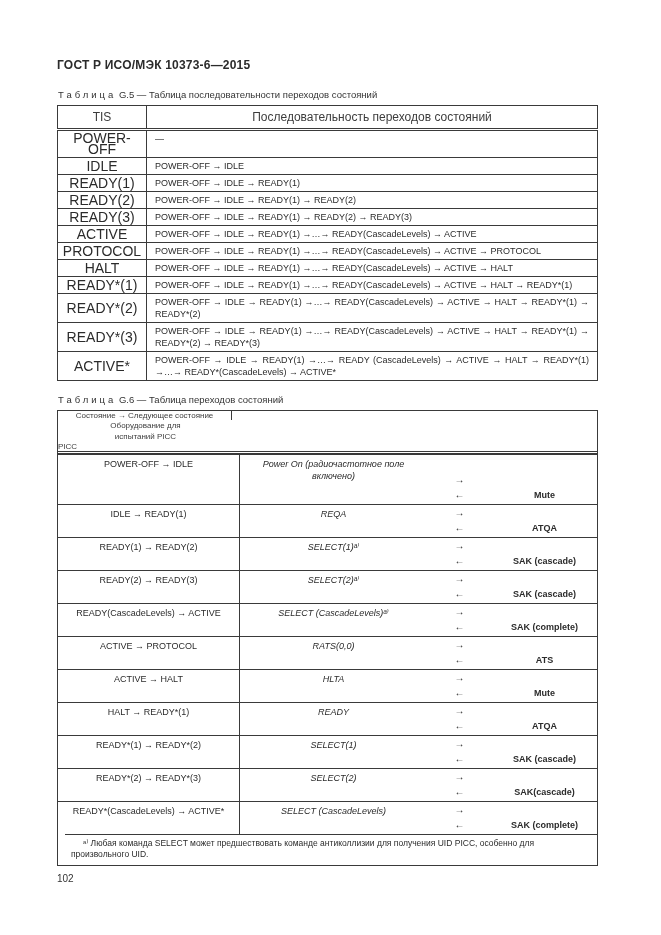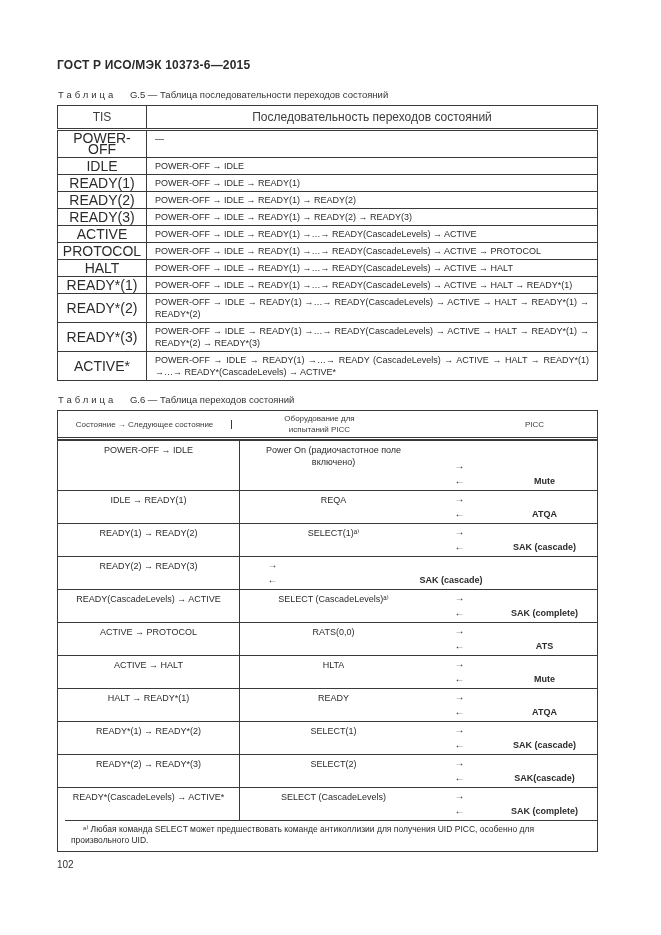--- a/index.html
+++ b/index.html
@@ -4,40 +4,40 @@
 <style>
   html,body { margin:0; padding:0; }
   body {
     width:661px; height:935px; background:#ffffff; position:relative;
     font-family:"Liberation Sans","DejaVu Sans",sans-serif; color:#2b2b2b;
   }
   .content { position:absolute; left:57px; top:58px; width:541px; }
   .doc-title { font-size:12px; font-weight:bold; margin:0; letter-spacing:0.2px; }
   .caption { font-size:9.5px; margin:17px 0 5px 1px; color:#333; }
   .caption .sp { letter-spacing:3px; }
-  .caption .rest { margin-left:11px; }
+  .caption .rest { margin-left:0; }
 
   
   table.g5 { border-collapse:collapse; width:541px; table-layout:fixed; }
   .g5 th, .g5 td { border:1px solid #3a3a3a; }
   .g5 thead th { font-size:12px; font-weight:normal; padding:4px 2px; border-bottom:3px double #3a3a3a; color:#3c3c3c; }
   .g5 td.state { text-align:center; font-size:14px; padding:2px 2px; vertical-align:middle; line-height:11px; }
   .g5 td.seq { font-size:9px; padding:2px 8px 2px 8px; line-height:12px; text-align:justify; vertical-align:top; }
 
   
   .g6 { border:1px solid #3a3a3a; width:539px; font-size:9px; }
-  .g6-head { display:flex; align-items:center; min-height:26px; border-bottom:3px double #3a3a3a; font-size:8px; color:#3c3c3c; }
+  .g6-head { display:flex; align-items:flex-start; min-height:26px; border-bottom:3px double #3a3a3a; font-size:8px; color:#3c3c3c;flex-direction:column; }
   .g6-c1h { width:173px; border-right:1px solid #3a3a3a; display:flex; align-items:center; justify-content:center; text-align:center; }
   .g6-c2h { width:175px; display:flex; align-items:center; justify-content:center; text-align:center; white-space:pre-line; line-height:11px; }
   .g6-c3h { width:65px; }
   .g6-c4h { flex:1; display:flex; align-items:center; justify-content:center; }
   .g6-row { display:flex; align-items:stretch; border-top:1px solid #3a3a3a; min-height:32px; }
   .g6-row:nth-child(2) { min-height:49px; }
   .g6-c1 { width:173px; border-right:1px solid #3a3a3a; text-align:center; padding:3px 4px 0; line-height:12px; }
-  .g6-c2 { width:175px; text-align:center; padding:3px 6px 0; line-height:12px; }
+  .g6-c2 { width:175px; text-align:center; padding:3px 6px 0; line-height:12px;font-style:italic; }
   .g6-c34 { flex:1; display:flex; flex-direction:column; justify-content:flex-end; padding-bottom:2px; }
   .g6-line { display:flex; height:15px; align-items:center; }
   .g6-arrow { width:65px; text-align:center; font-size:10px; }
   .g6-resp { flex:1; text-align:center;font-weight:bold; }
   .g6-foot { border-top:1px solid #3a3a3a; padding:3px 6px 5px; font-size:8.5px; line-height:11px;margin-left:7px; }
   .g6-foot p { margin:0; text-indent:12px; }
 
   .page-num { margin-top:7px; font-size:10px; color:#333; }
 </style>
 </head>
@@ -163,20 +163,21 @@
           </div>
         <div class="g6-line">
             <span class="g6-arrow">←</span>
             <span class="g6-resp">SAK (cascade)</span>
           </div>
       </div>
     </div>
 
     <div class="g6-row">
       <div class="g6-c1">READY(2) → READY(3)</div>
+      <div class="g6-c2">SELECT(2)ᵃ⁾</div>
       <div class="g6-c34">
         <div class="g6-line">
             <span class="g6-arrow">→</span>
             <span class="g6-resp"></span>
           </div>
         <div class="g6-line">
             <span class="g6-arrow">←</span>
             <span class="g6-resp">SAK (cascade)</span>
           </div>
       </div>

